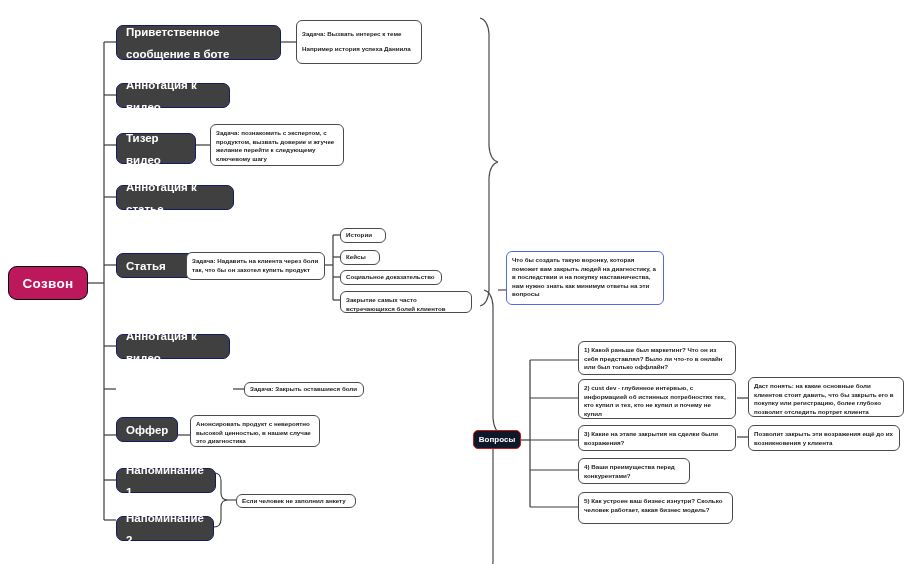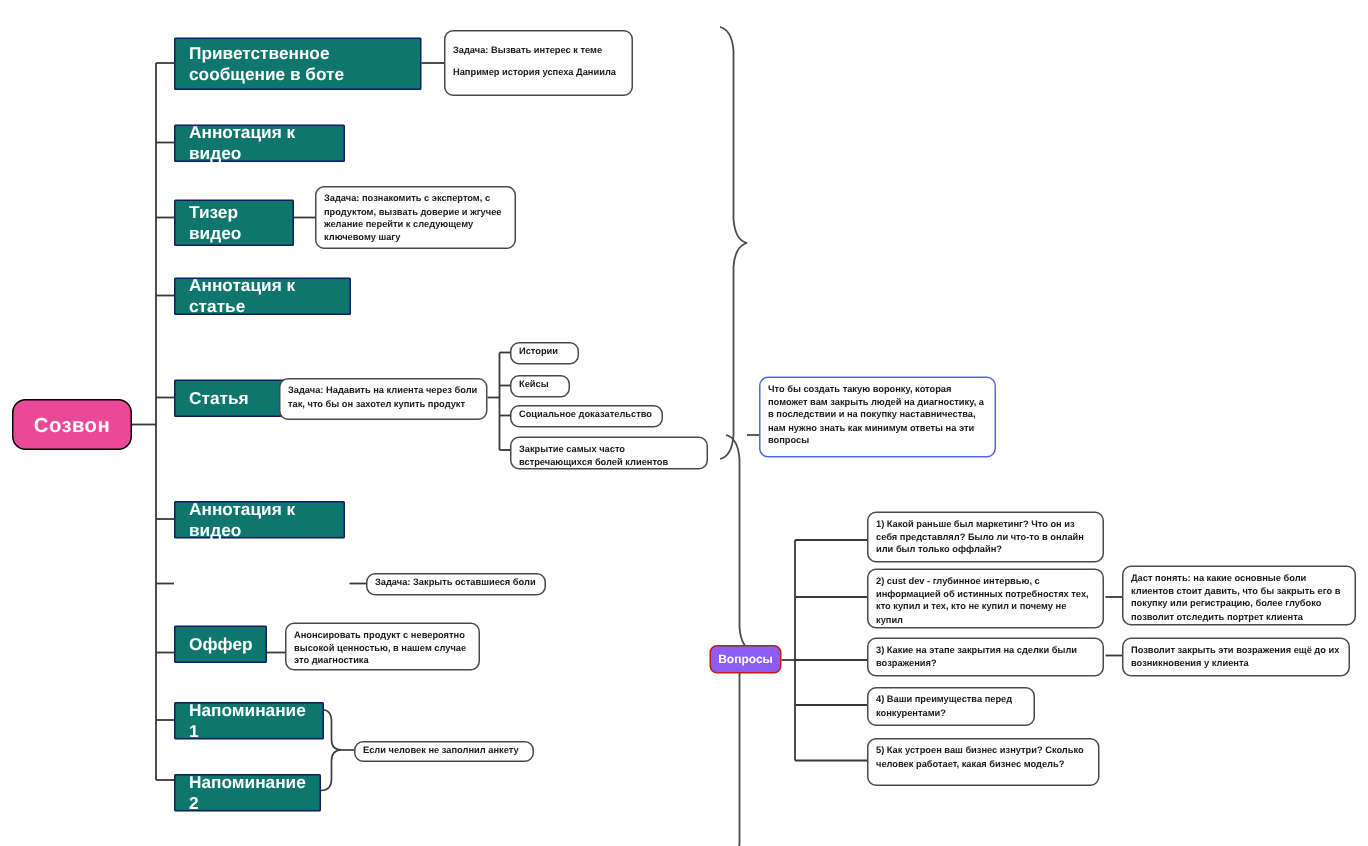--- a/index.html
+++ b/index.html
@@ -3,29 +3,29 @@
 <meta charset="utf-8">
 <style>
   html,body{margin:0;padding:0;background:#ffffff;}
   body{width:912px;height:564px;position:relative;overflow:hidden;
        font-family:"Liberation Sans","DejaVu Sans",sans-serif;color:#111;}
   #canvas{position:absolute;inset:0;}
   svg.wires{position:absolute;left:0;top:0;width:912px;height:564px;pointer-events:none;}
 
   .node{position:absolute;box-sizing:border-box;display:flex;align-items:center;}
   
-  .blue{background:#0f766e;border:1.5px solid #141b66;border-radius:1px;
-        color:#ffffff;font-weight:bold;font-size:11.5px;line-height:14px;
+  .blue{background:#404040;border:1.5px solid #141b66;border-radius:7px;
+        color:#ffffff;font-weight:bold;font-size:11.5px;line-height:22px;
         padding:5px 9px;}
   
-  .root{background:#ec4899;border:1.5px solid #000;border-radius:9px;color:#fff;
+  .root{background:#be185d;border:1.5px solid #000;border-radius:9px;color:#fff;
         font-weight:bold;font-size:13.5px;letter-spacing:.3px;
         justify-content:center;padding:6px 10px;}
   
-  .red{background:#8b5cf6;border:1px solid #c41a12;border-radius:5px;color:#fff;
+  .red{background:#0f172a;border:1px solid #c41a12;border-radius:5px;color:#fff;
        font-weight:bold;font-size:8px;justify-content:center;padding:4px 6px;}
   
   .card{background:#ffffff;border:1px solid #4a4a4a;border-radius:6px;
         font-size:6.2px;line-height:8.6px;color:#1a1a1a;padding:4px 5px;
         align-items:flex-start;font-weight:bold;}
   .card.blueborder{border:1px solid #5566ee;}
   .card p{margin:0;}
   .card p + p{margin-top:6px;}
 </style>
 </head>

